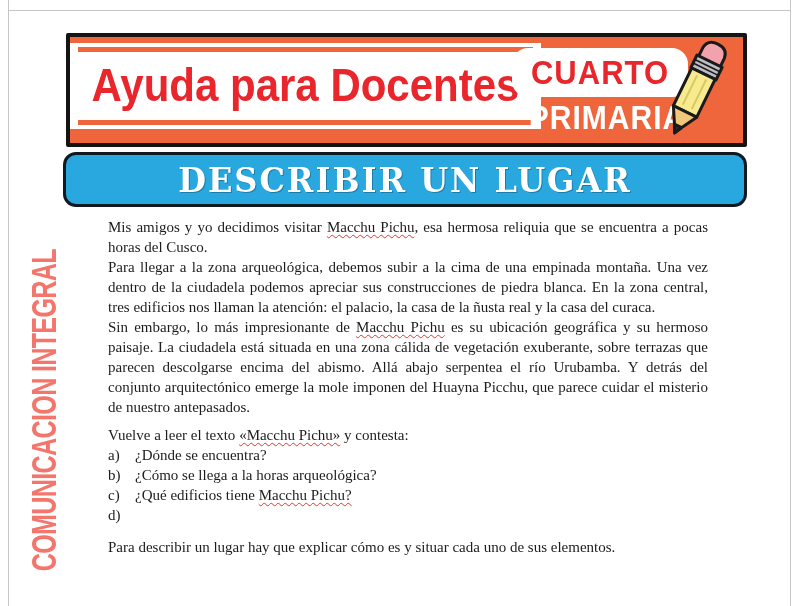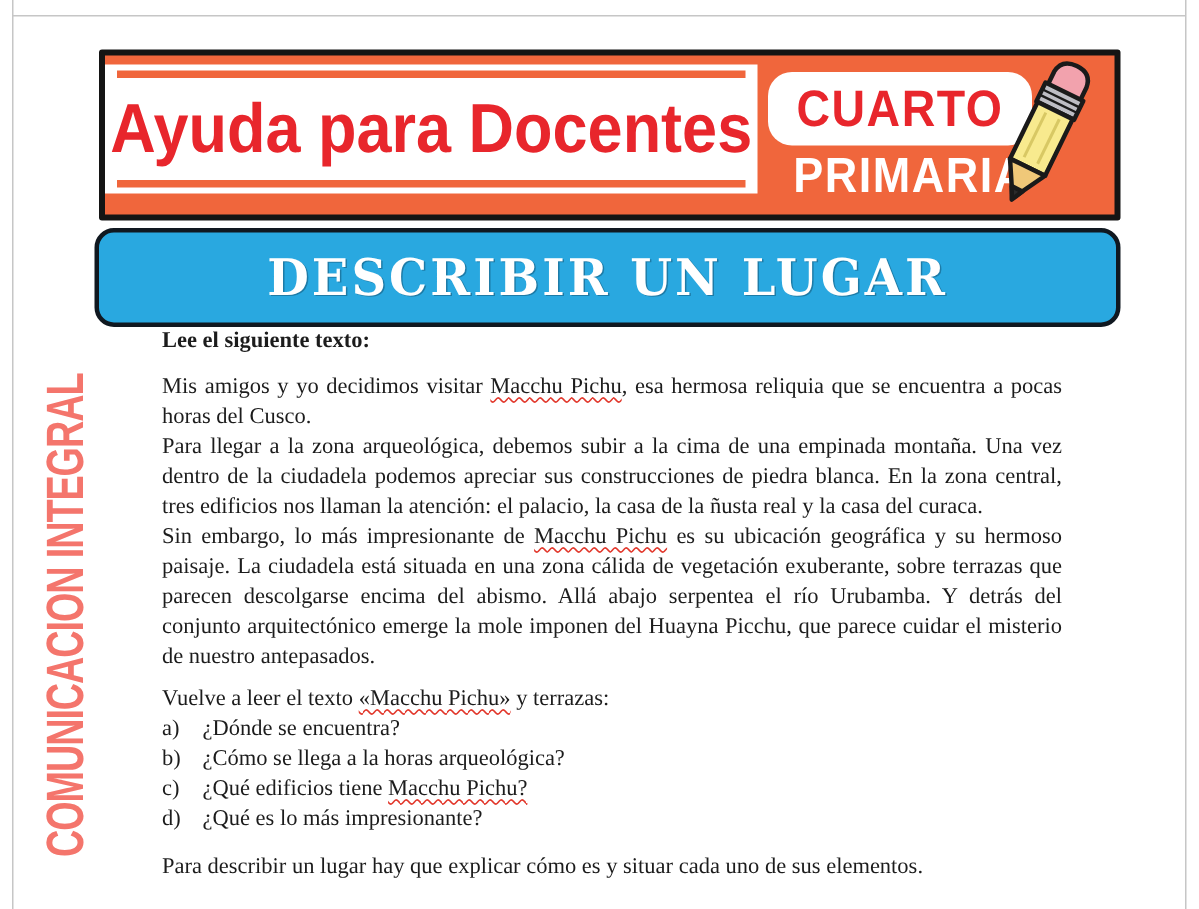--- a/index.html
+++ b/index.html
@@ -8,37 +8,37 @@
 
   
   .boundary{position:absolute;background:#c6c6c6;}
   .boundary.v-left{left:8px;top:0;bottom:0;width:1px;}
   .boundary.v-right{left:790px;top:0;bottom:0;width:1px;}
   .boundary.h-top{left:8px;width:782px;top:10px;height:1px;}
 
   
   .banner{position:absolute;left:66px;top:33px;width:681px;height:114px;
           background:#f0663c;border:4px solid #141414;box-sizing:border-box;border-radius:2px;}
-  .banner-panel{position:absolute;left:0;top:6px;width:435px;height:86px;background:#ffffff;}
+  .banner-panel{position:absolute;left:0;top:6px;width:435px;height:86px;background:#ffffff;padding-left:36px;}
   .stripe{position:absolute;left:8px;right:8px;height:5px;background:#f0663c;}
   .stripe.top{top:4px;} .stripe.bottom{bottom:4px;}
   .banner-title{position:absolute;left:0;right:0;top:0;bottom:0;display:flex;align-items:center;justify-content:center;
           font-family:"Liberation Sans",sans-serif;font-weight:bold;font-size:42px;color:#e8262c;
           transform:scaleY(1.1);white-space:nowrap;letter-spacing:0px;}
   .cuarto-pill{position:absolute;left:442px;top:11px;width:176px;height:49px;background:#ffffff;
           border-radius:16px;display:flex;align-items:center;justify-content:center;}
   .cuarto-text{font-family:"Liberation Sans",sans-serif;font-weight:bold;font-size:31px;color:#e8262c;
           letter-spacing:1px;transform:scaleY(1.1);}
   .primaria-label{position:absolute;left:440px;top:60px;width:194px;height:42px;display:flex;align-items:center;justify-content:center;
           font-family:"Liberation Sans",sans-serif;font-weight:bold;font-size:30px;color:#ffffff;
           letter-spacing:1px;transform:scaleY(1.1);}
   .pencil-wrap{position:absolute;right:0px;top:-2px;width:94px;height:108px;}
 
   
-  .title-bar{position:absolute;left:63px;top:152px;width:684px;height:66px;box-sizing:border-box;
+  .title-bar{position:absolute;left:63px;top:152px;width:684px;height:55px;box-sizing:border-box;
           background:#29a8e0;border:3px solid #101820;border-radius:13px;
           display:flex;align-items:center;justify-content:center;}
   .title-bar span{font-family:"DejaVu Serif",serif;font-weight:bold;font-size:32px;color:#ffffff;
           letter-spacing:2px;transform:scaleY(1.05);text-shadow:1px 1px 0 rgba(10,40,60,.35);white-space:nowrap;}
 
   
   .sidebar-label{position:absolute;left:-196px;top:393px;width:480px;height:34px;
           transform:rotate(-90deg);transform-origin:240px 17px;
           text-align:center;line-height:34px;white-space:nowrap;}
   .sidebar-label span{display:inline-block;transform:scaleX(0.72);transform-origin:center;
@@ -99,41 +99,39 @@
 
   <div class="title-bar">
     <span>DESCRIBIR UN LUGAR</span>
   </div>
 
   <div class="sidebar-label">
     <span>COMUNICACION INTEGRAL</span>
   </div>
 
   <div class="content">
-    <p class="intro">Lee el siguiente texto:</p>
     <div>
         <p class="body-par"><span>Mis amigos y yo decidimos visitar </span><span class="wavy">Macchu Pichu</span><span>, esa hermosa reliquia que se encuentra a pocas horas del Cusco.</span></p>
         <p class="body-par"><span>Para llegar a la zona arqueológica, debemos subir a la cima de una empinada montaña. Una vez dentro de la ciudadela podemos apreciar sus construcciones de piedra blanca. En la zona central, tres edificios nos llaman la atención: el palacio, la casa de la ñusta real y la casa del curaca.</span></p>
         <p class="body-par"><span>Sin embargo, lo más impresionante de </span><span class="wavy">Macchu Pichu</span><span> es su ubicación geográfica y su hermoso paisaje. La ciudadela está situada en una zona cálida de vegetación exuberante, sobre terrazas que parecen descolgarse encima del abismo. Allá abajo serpentea el río Urubamba. Y detrás del conjunto arquitectónico emerge la mole imponen del Huayna Picchu, que parece cuidar el misterio de nuestro antepasados.</span></p>
       </div>
-    <p class="q-intro"><span>Vuelve a leer el texto </span><span class="wavy">«Macchu Pichu»</span><span> y terrazas:</span></p>
+    <p class="q-intro"><span>Vuelve a leer el texto </span><span class="wavy">«Macchu Pichu»</span><span> y contesta:</span></p>
     <div>
         <div class="q-row">
           <span class="q-marker">a)</span>
           <span class="q-text"><span>¿Dónde se encuentra?</span></span>
         </div>
         <div class="q-row">
           <span class="q-marker">b)</span>
           <span class="q-text"><span>¿Cómo se llega a la horas arqueológica?</span></span>
         </div>
         <div class="q-row">
           <span class="q-marker">c)</span>
           <span class="q-text"><span>¿Qué edificios tiene </span><span class="wavy">Macchu Pichu?</span></span>
         </div>
         <div class="q-row">
           <span class="q-marker">d)</span>
-          <span class="q-text"><span>¿Qué es lo más impresionante?</span></span>
         </div>
       </div>
     <p class="footer-line">Para describir un lugar hay que explicar cómo es y situar cada uno de sus elementos.</p>
   </div>
 
 </div>
 
 </body></html>

